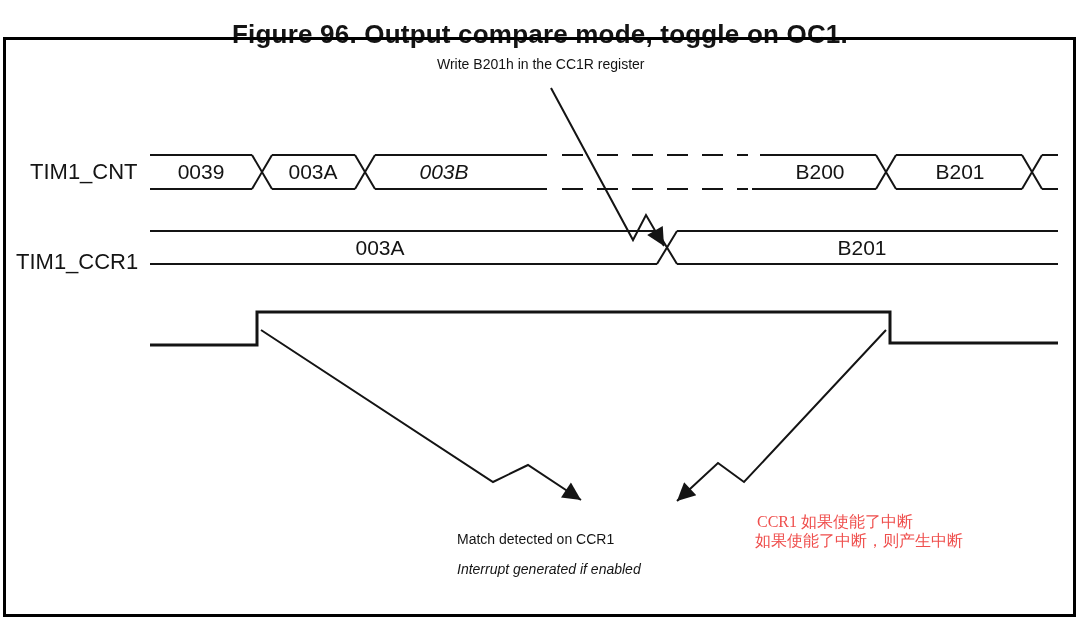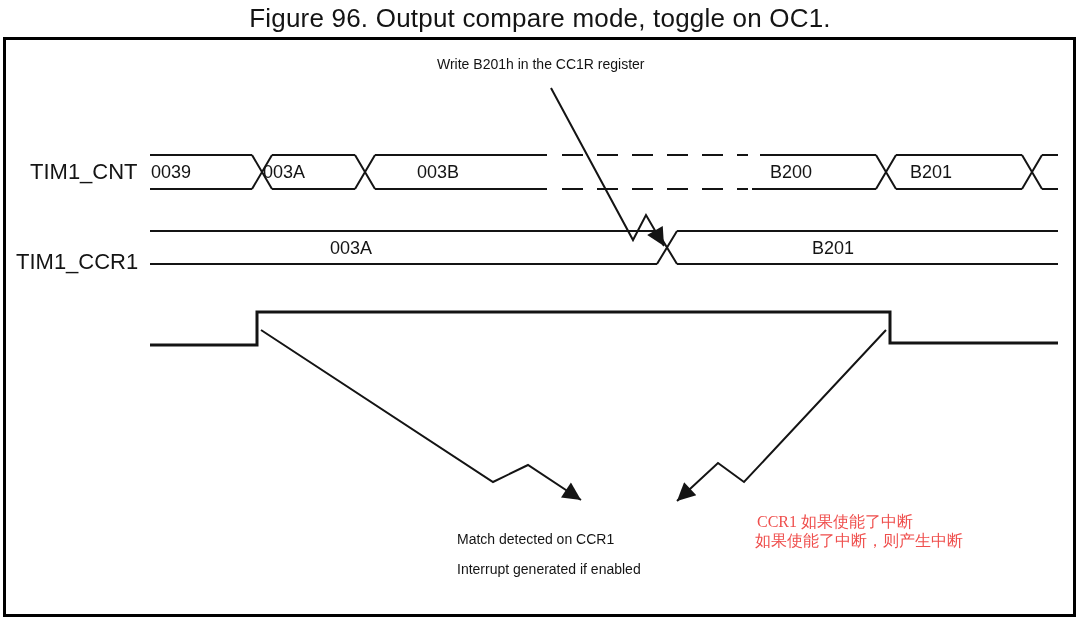--- a/index.html
+++ b/index.html
@@ -5,34 +5,34 @@
   html,body{margin:0;padding:0;background:#fff;}
   #stage{
     position:relative; width:1080px; height:623px;
     background:var(--background,#fff);
     font-family:"Liberation Sans","DejaVu Sans",sans-serif;
     color:var(--text,#141414);
     overflow:hidden;
   }
   .abs{position:absolute;}
   #fig-title{
-    left:0; top:3px; width:1080px; text-align:center;
-    font-size:26px; font-weight:normal; letter-spacing:0.2px;
+    left:0; top:19px; width:1080px; text-align:center;
+    font-size:26px; font-weight:bold; letter-spacing:0.2px;
   }
   #frame{
     left:3px; top:37px; width:1073px; height:580px;
     border:3px solid #000; box-sizing:border-box;
   }
   #diagram-svg{left:0; top:0;}
   .sig-label{
     font-size:22px; line-height:24px; white-space:nowrap;
   }
   .sig-label.right{text-align:left;}
   .bus-value{
-    font-size:18px; line-height:22px; text-align:left; white-space:nowrap;
+    font-size:21px; line-height:22px; text-align:center; white-space:nowrap;
   }
   .note{
     font-size:14px; line-height:26px; white-space:nowrap;
   }
   .cn-note{
     font-size:16px; line-height:18px; white-space:nowrap;
     color:var(--red_note,#ef4f4d);
     font-family:"Liberation Serif","DejaVu Serif",serif;
   }
 </style>
@@ -79,26 +79,26 @@
     <polyline points="886,330 744,482 718,463 677,501" stroke="#141414" stroke-width="2" fill="none" marker-end="url(#arrow)"></polyline>
   </svg>
 
   <div class="abs note" style="left:437px; top:51px;">Write B201h in the CC1R register</div>
 
   <div class="abs sig-label right" style="left:30px; top:160px; width:113px;">TIM1_CNT</div>
   <div class="abs sig-label right" style="left:16px; top:250px; width:124px;">TIM1_CCR1</div>
 
   <div class="abs bus-value" style="left:151px; top:161px; width:100px;">0039</div>
   <div class="abs bus-value" style="left:263px; top:161px; width:100px;">003A</div>
-  <div class="abs bus-value" style="left:417px; top:161px; width:100px;">003B</div>
+  <div class="abs bus-value" style="left:394px; top:161px; width:100px;font-style:italic;">003B</div>
   <div class="abs bus-value" style="left:770px; top:161px; width:100px;">B200</div>
   <div class="abs bus-value" style="left:910px; top:161px; width:100px;">B201</div>
 
   <div class="abs bus-value" style="left:330px; top:237px; width:100px;">003A</div>
   <div class="abs bus-value" style="left:812px; top:237px; width:100px;">B201</div>
 
   <div class="abs note" style="left:457px; top:526px;">Match detected on CCR1</div>
-  <div class="abs note" style="left:457px; top:556px;">Interrupt generated if enabled</div>
+  <div class="abs note" style="left:457px; top:556px;font-style:italic;">Interrupt generated if enabled</div>
 
   <div class="abs cn-note" style="left:757px; top:513px;">CCR1 如果使能了中断</div>
   <div class="abs cn-note" style="left:755px; top:532px;">如果使能了中断，则产生中断</div>
 
 </div>
 
 </body></html>

